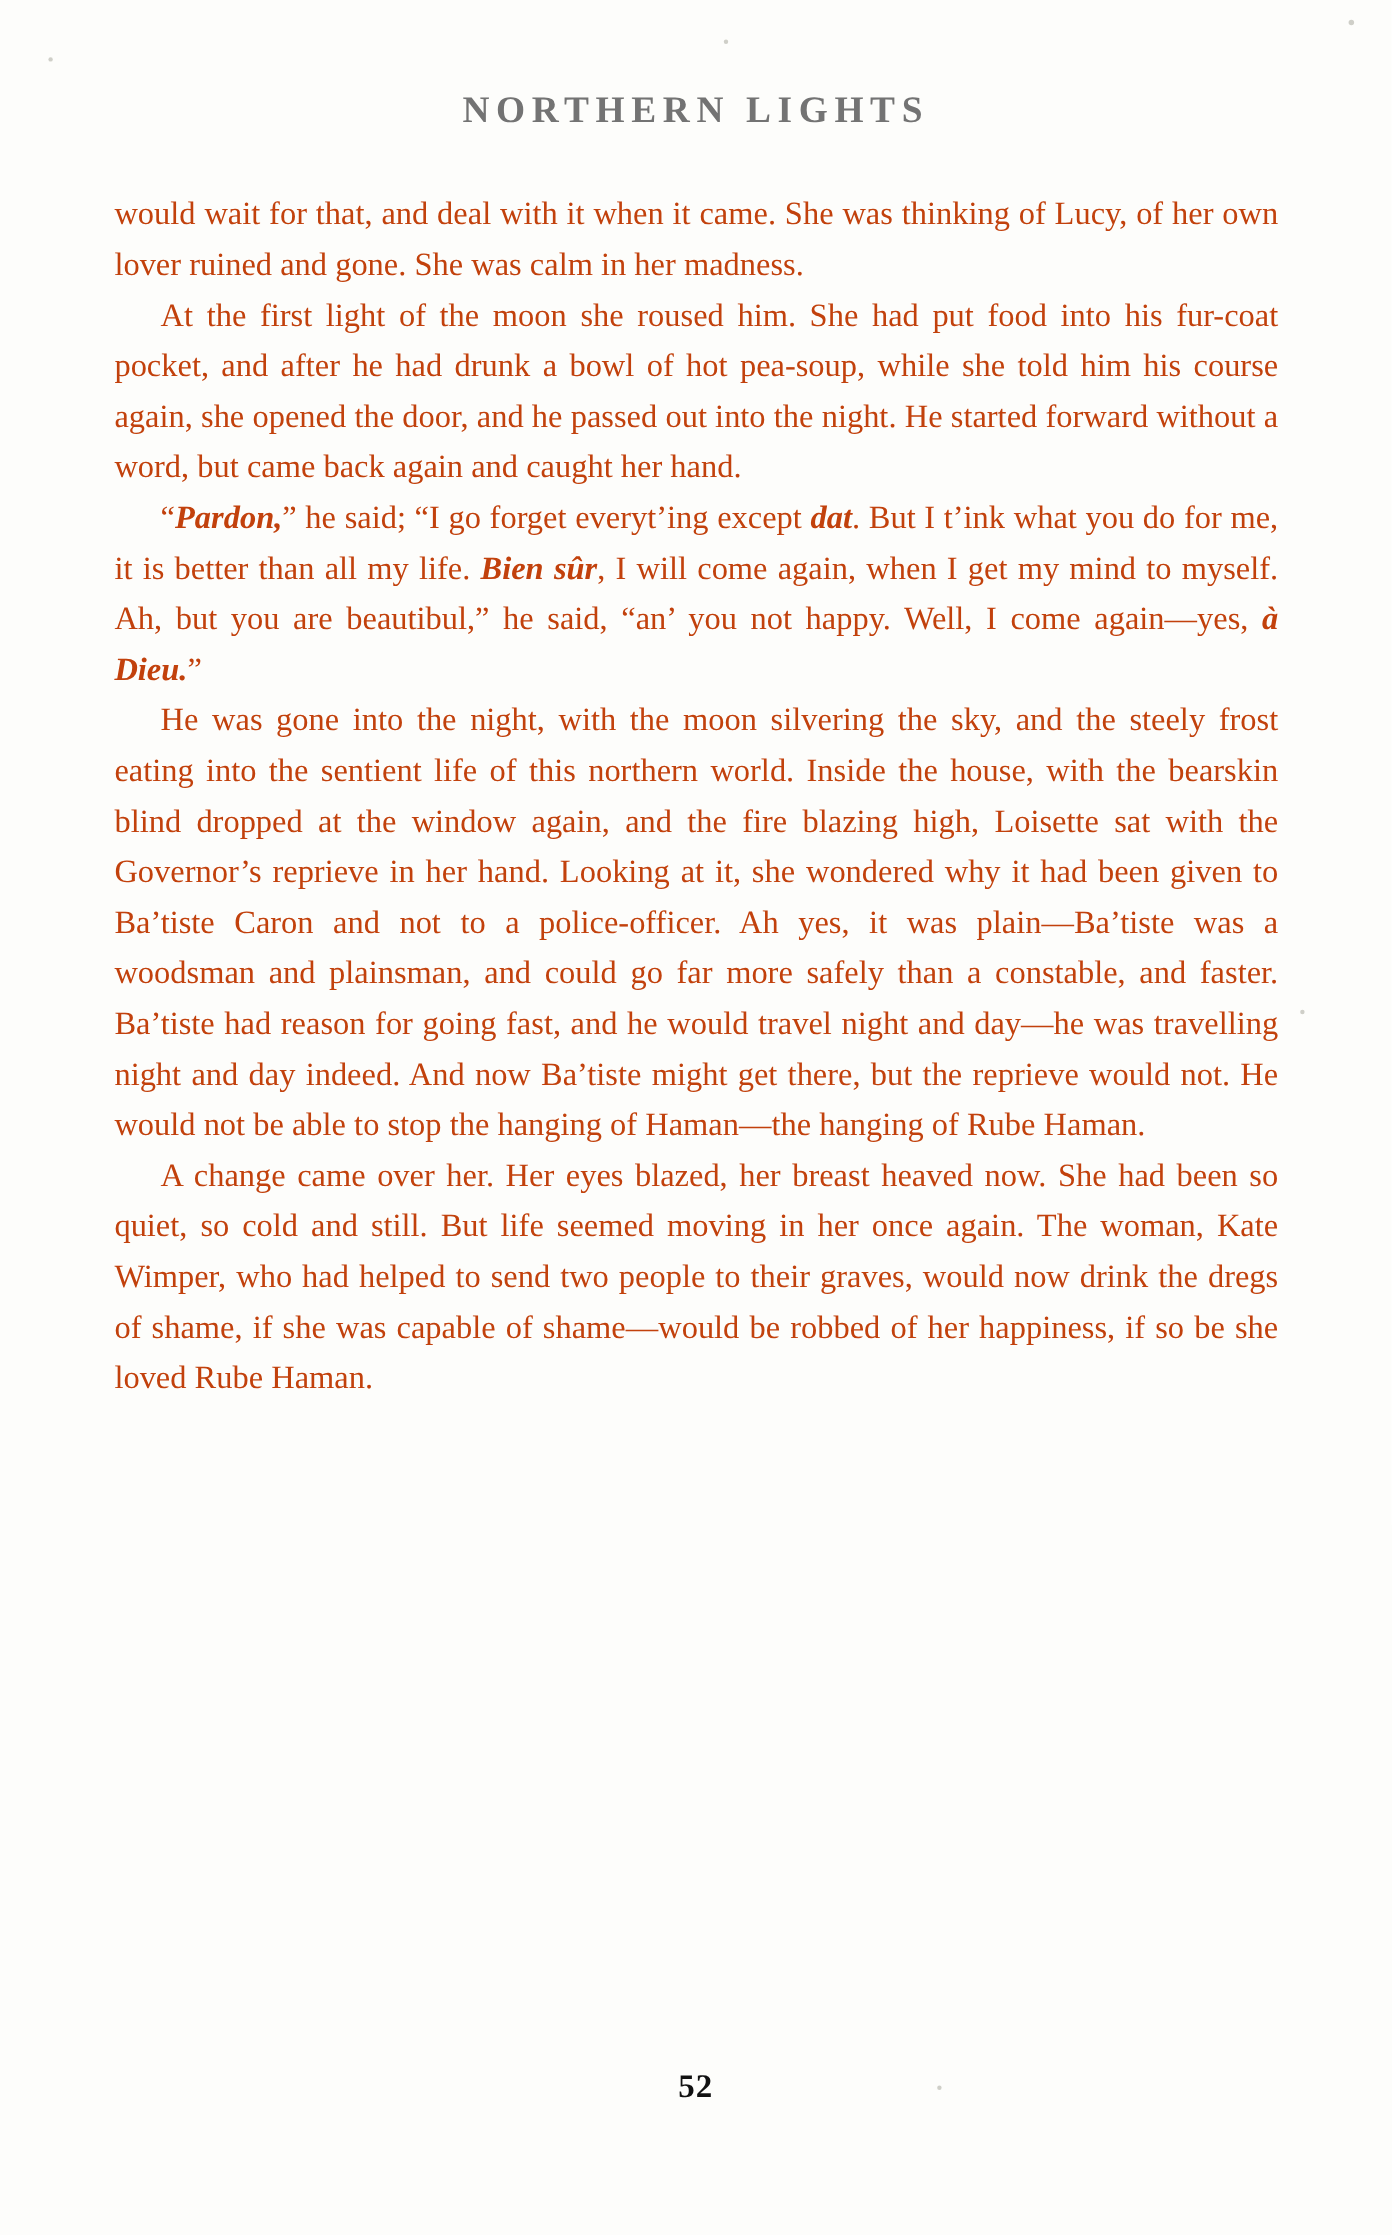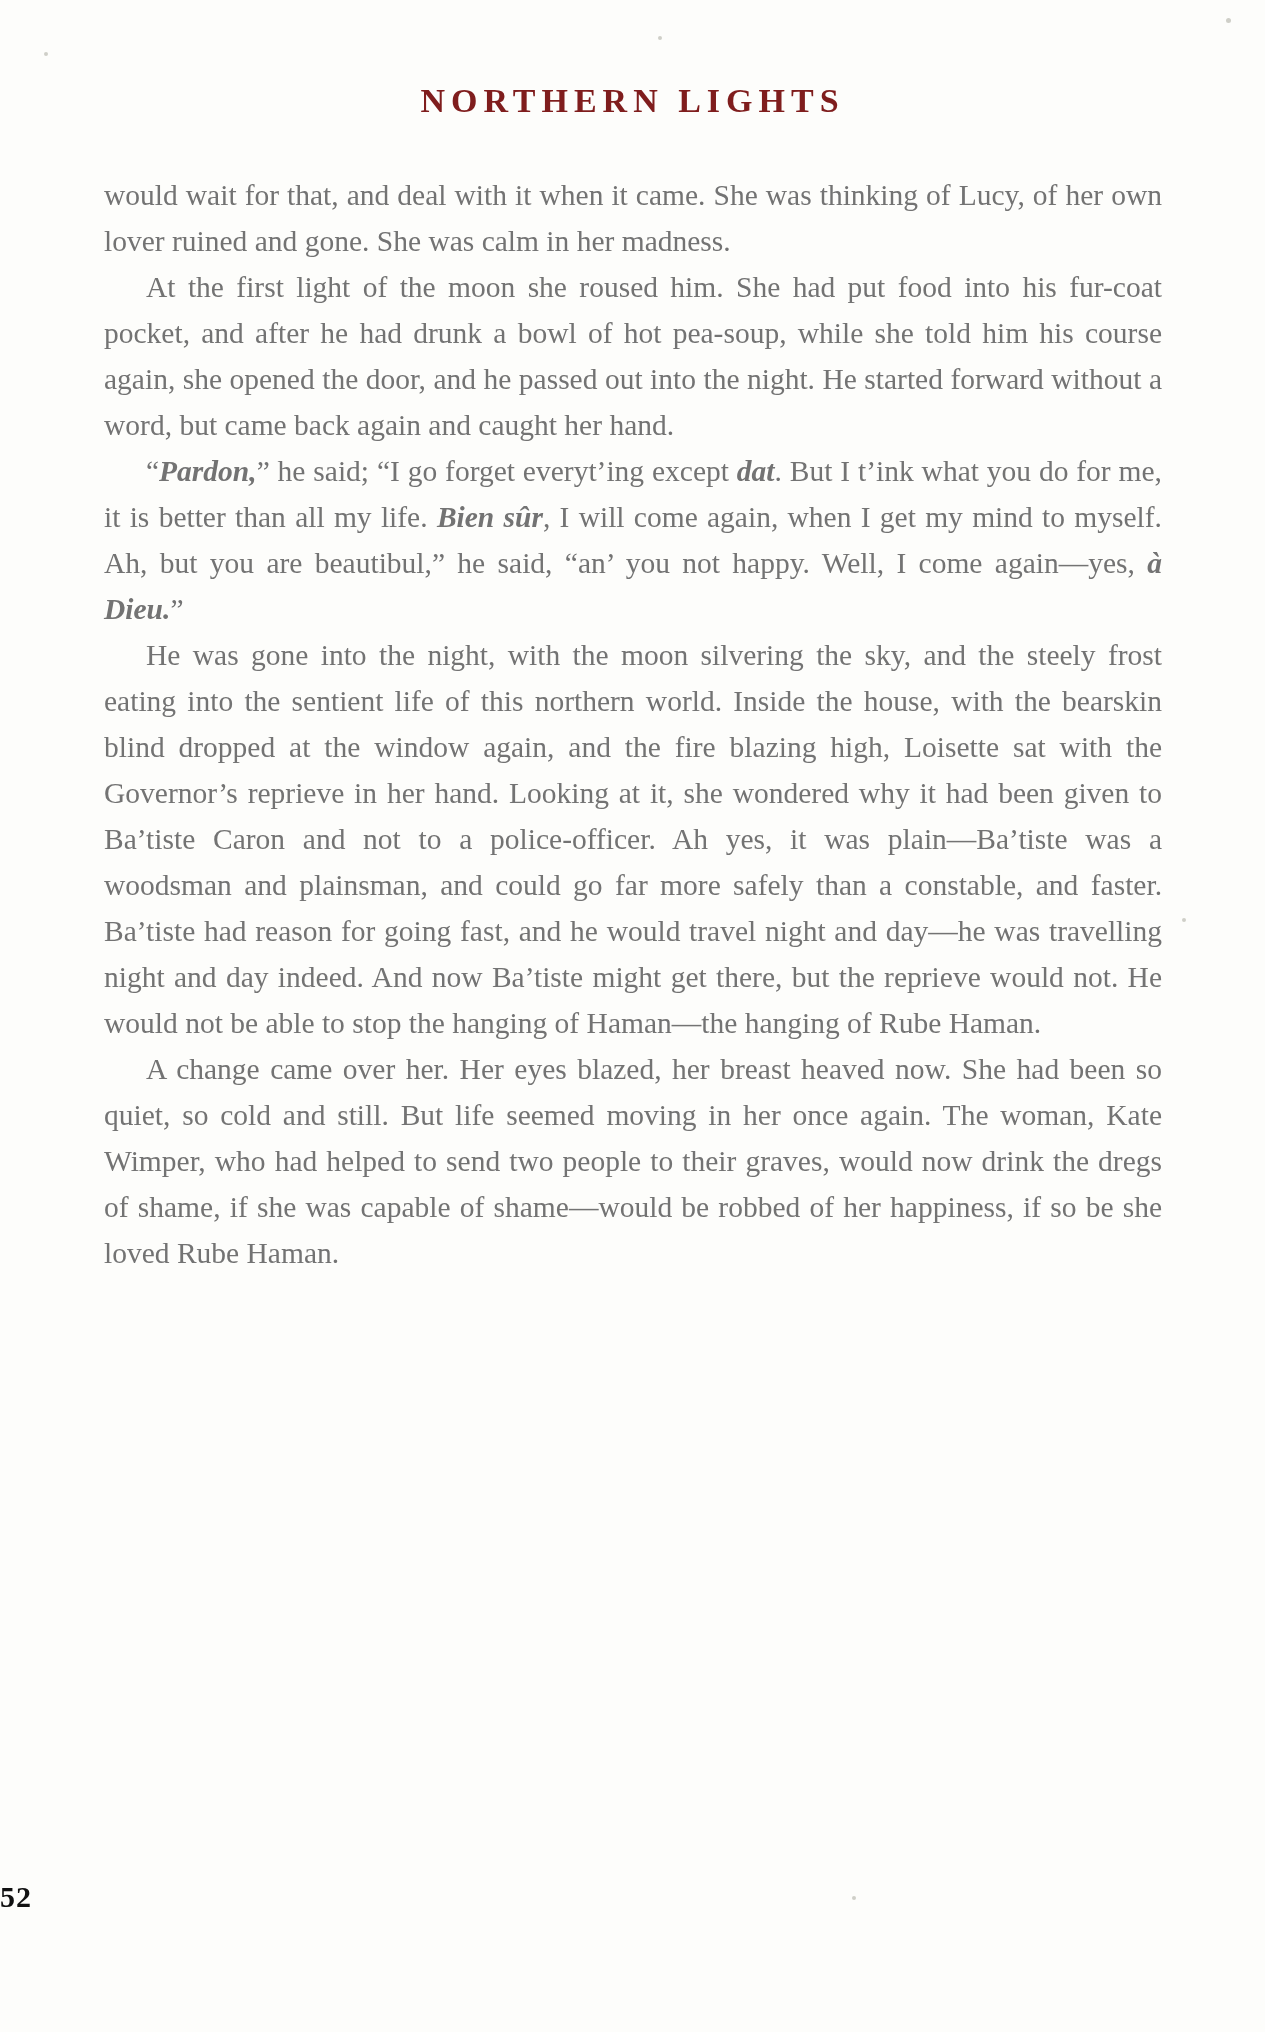--- a/index.html
+++ b/index.html
@@ -25,47 +25,48 @@
   }
   .running-head {
     position: absolute;
     top: 82px;
     left: 0;
     width: 1265px;
     text-align: center;
     font-size: 34px;
     letter-spacing: 6px;
     font-weight: 600;
-    color: #7f1d1d;
+    color: #737373;
     font-family: "Liberation Serif", serif;
   }
   .body-text {
     position: absolute;
     top: 172px;
     left: 104px;
     width: 1058px;
     font-size: 29.5px;
     line-height: 46px;
     text-align: justify;
     text-justify: inter-word;
-    color: #737373;
+    color: #c2410c;
   }
   .body-text p {
     margin: 0;
     text-indent: 0;
   }
   .body-text p.indent {
     text-indent: 42px;
   }
   .it { font-style: italic; font-weight: bold; }
   .folio {
     position: absolute;
     top: 1880px;
     left: 0;
     width: 1265px;
+    text-align: center;
     font-size: 30px;
     font-weight: 600;
     letter-spacing: 1px;
     color: #111111;
   }
   .speck {
     position: absolute;
     background: #cfcfc8;
     border-radius: 50%;
   }

